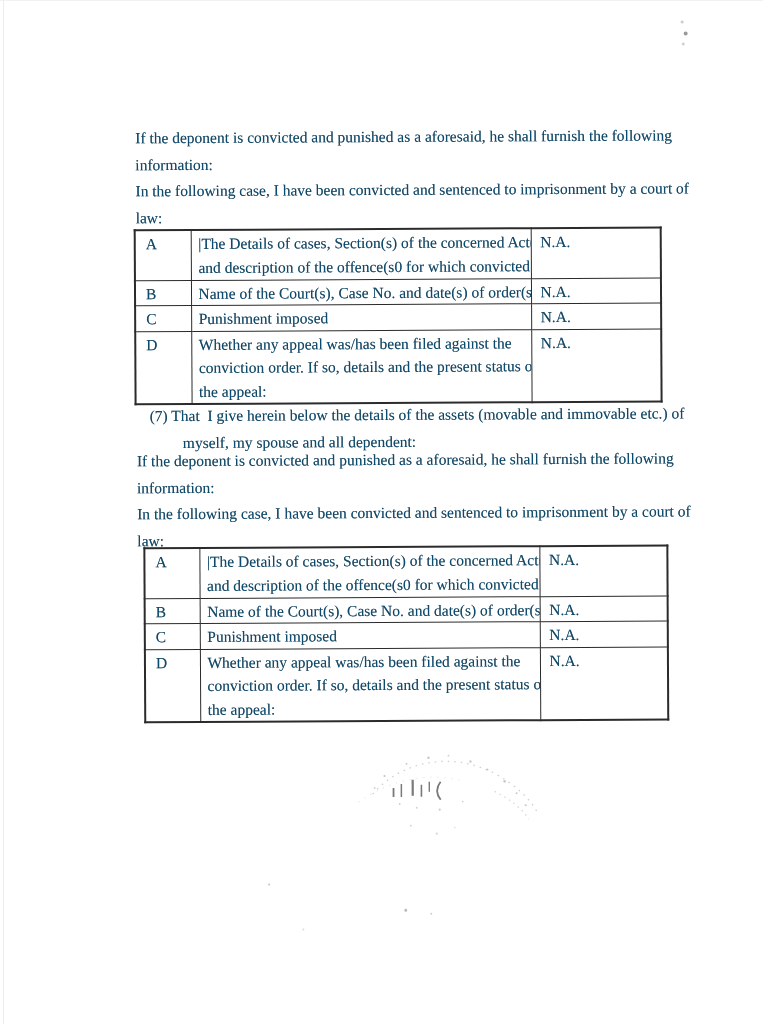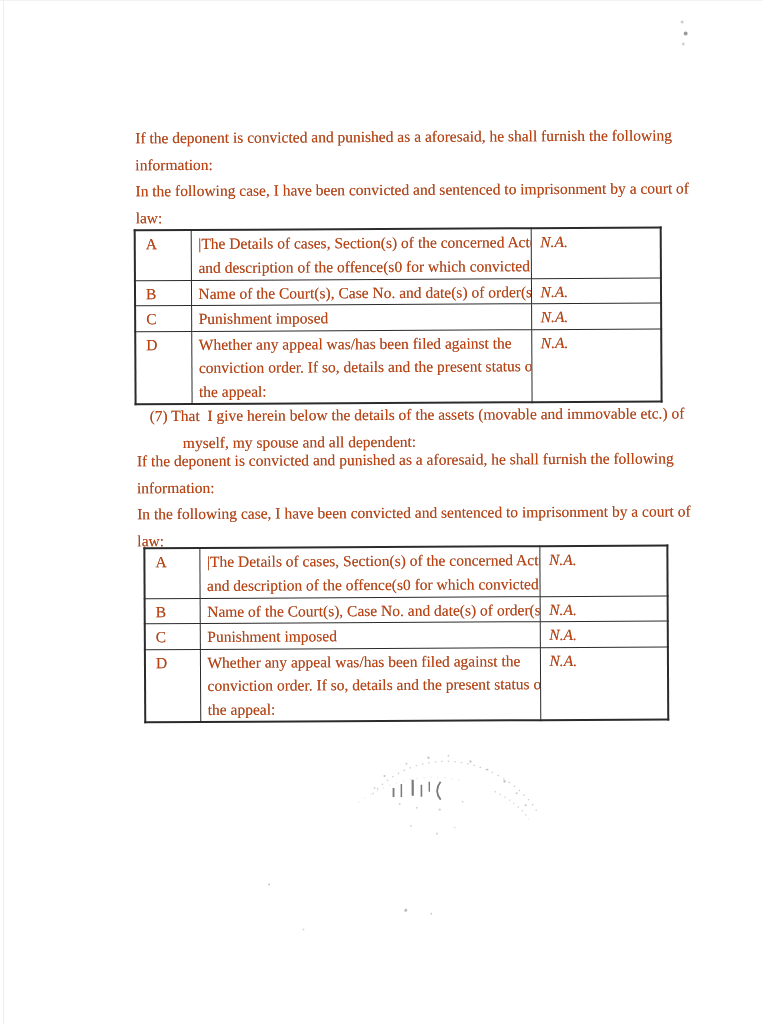--- a/index.html
+++ b/index.html
@@ -1,20 +1,20 @@
 <!DOCTYPE html>
 <html><head>
 <meta charset="utf-8">
 <style>
   html,body { margin:0; padding:0; background:#e9e9e9; }
   .page {
     position:relative; width:763px; height:1024px; background:#ffffff;
     overflow:hidden;
     font-family:"Liberation Serif","DejaVu Serif",serif;
-    color:#c2410c;
+    color:#0c4a6e;
   }
   .scan {
     position:absolute; inset:0;
     transform:rotate(-0.3deg);
     transform-origin:380px 480px;
     text-shadow:0 0 0.5px rgba(25,25,25,0.45);
   }
   .block { position:absolute; font-size:15.5px; }
   .ln { white-space:pre; }
   .intro .ln { line-height:26.5px; }
@@ -24,21 +24,21 @@
   table.conv {
     position:absolute; border-collapse:collapse; table-layout:fixed;
     border:2px solid #2b2b2b;
   }
   table.conv td {
     border:1.6px solid #2b2b2b; vertical-align:top;
     padding:1px 7px 0 7px; font-size:15.5px; line-height:23.5px;
     overflow:hidden;
   }
   table.conv td.c-label { padding-left:10px; }
-  table.conv td.c-val   { padding-left:9px;font-style:italic; }
+  table.conv td.c-val   { padding-left:9px; }
 
   .speck { position:absolute; border-radius:50%; }
 
   .edge-left { position:absolute; left:3px; top:0; width:1px; height:1024px; background:#ededed; }
   .edge-top  { position:absolute; left:0; top:0; width:763px; height:1px; background:#f2f2f2; }
 
   .stamp { position:absolute; left:343px; top:746px; }
 </style>
 </head>
 <body>

